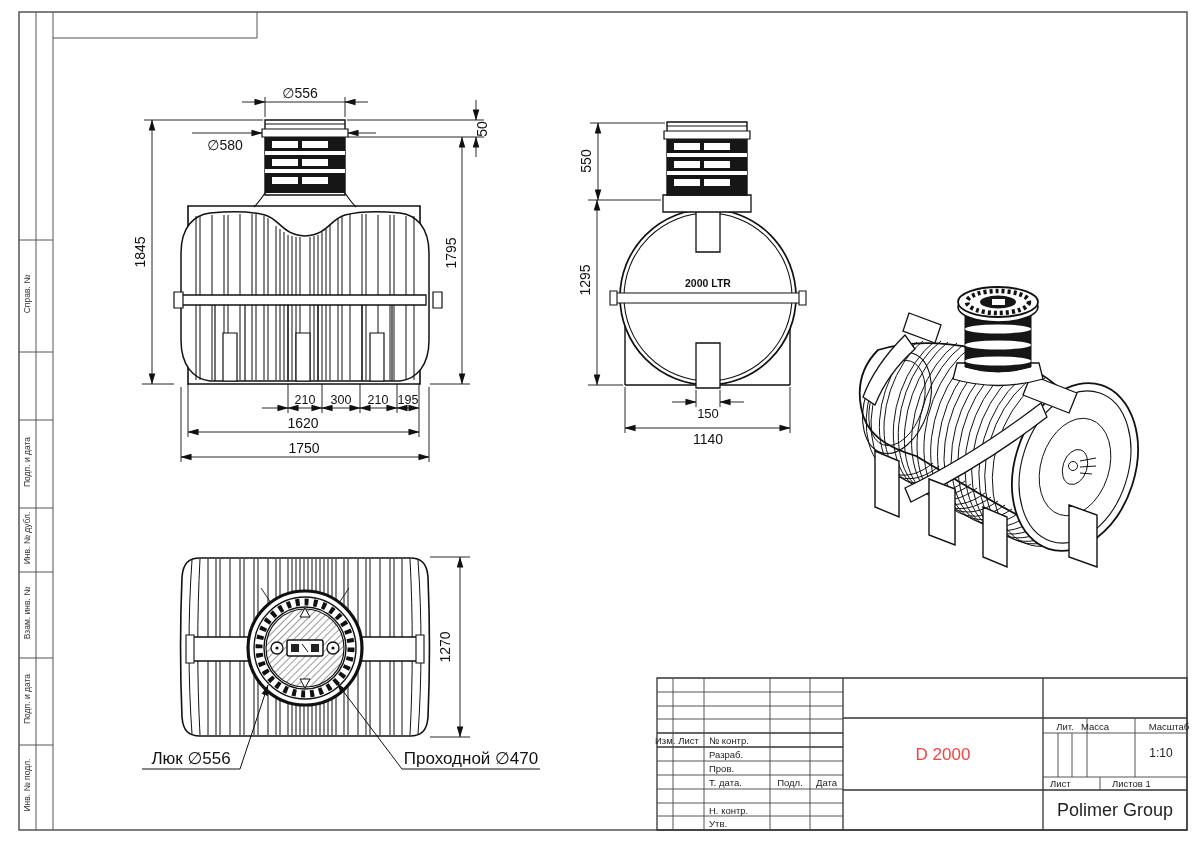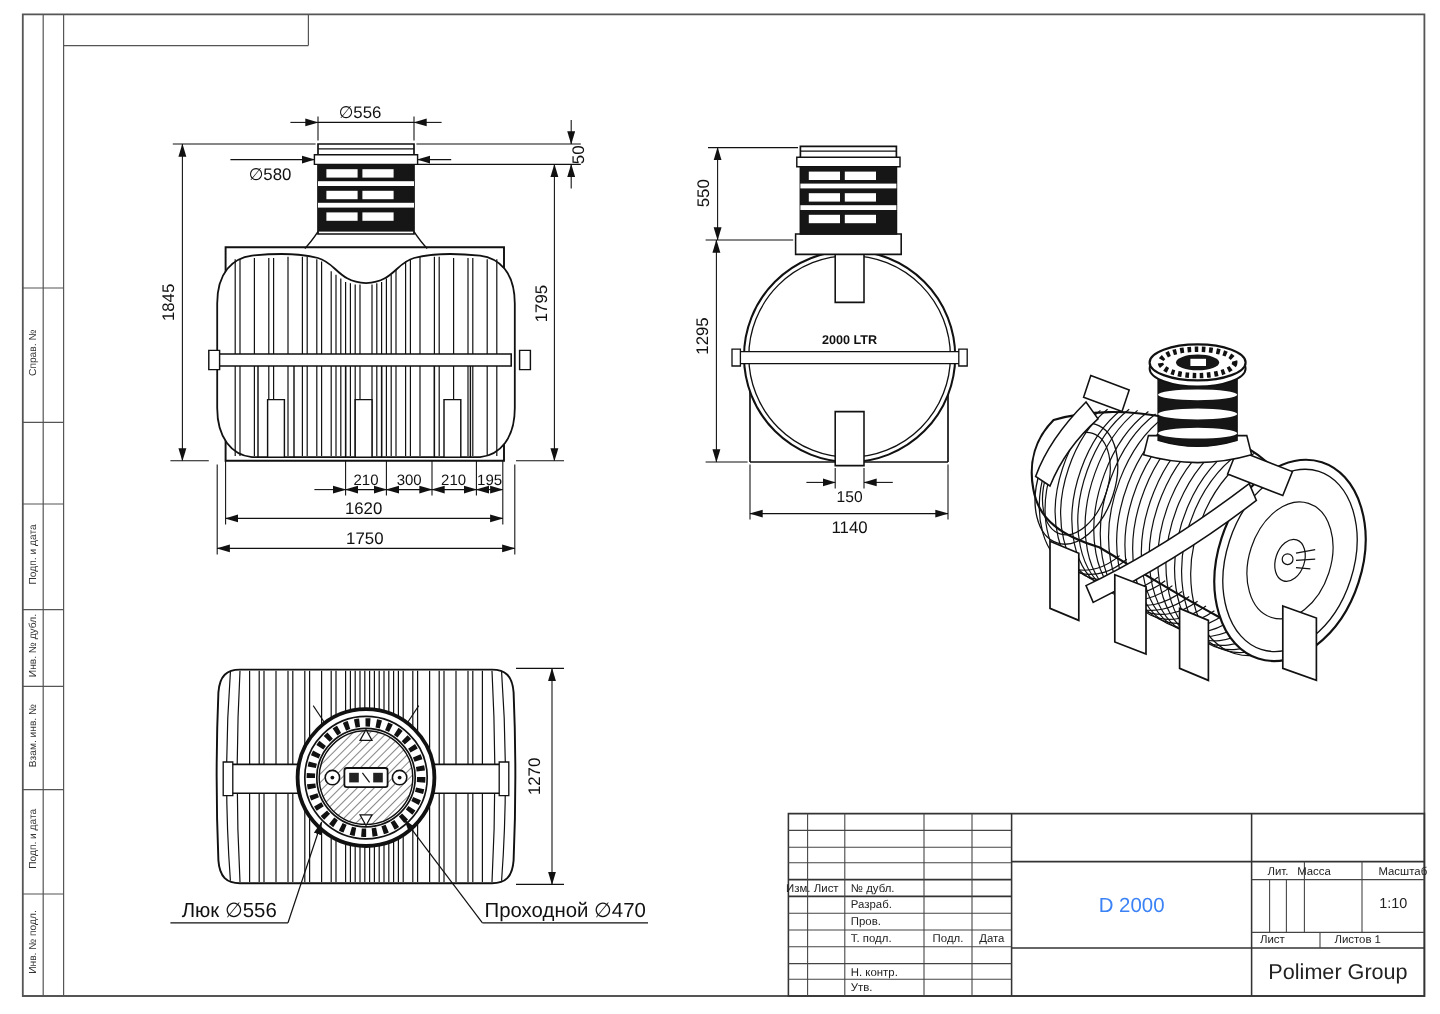--- a/index.html
+++ b/index.html
@@ -432,32 +432,32 @@
 
 <div class="vlab" style="left:-33px;top:289px;">Справ. №</div>
 <div class="vlab" style="left:-33px;top:457px;">Подп. и дата</div>
 <div class="vlab" style="left:-33px;top:533px;">Инв. № дубл.</div>
 <div class="vlab" style="left:-33px;top:608px;">Взам. инв. №</div>
 <div class="vlab" style="left:-33px;top:694px;">Подп. и дата</div>
 <div class="vlab" style="left:-33px;top:780px;">Инв. № подл.</div>
 
 <div class="txt tbl c" style="left:655px;top:735px;width:20px;">Изм.</div>
 <div class="txt tbl c" style="left:673px;top:735px;width:31px;">Лист</div>
-<div class="txt tbl" style="left:709px;top:735px;">№ дубл.</div>
+<div class="txt tbl" style="left:709px;top:735px;">№ контр.</div>
 <div class="txt tbl c" style="left:770px;top:777px;width:40px;">Подл.</div>
 <div class="txt tbl c" style="left:810px;top:777px;width:33px;">Дата</div>
 
 <div class="txt tbl" style="left:709px;top:749px;">Разраб.</div>
 <div class="txt tbl" style="left:709px;top:763px;">Пров.</div>
-<div class="txt tbl" style="left:709px;top:777px;">Т. подл.</div>
+<div class="txt tbl" style="left:709px;top:777px;">Т. дата.</div>
 <div class="txt tbl" style="left:709px;top:791px;"></div>
 <div class="txt tbl" style="left:709px;top:805px;">Н. контр.</div>
 <div class="txt tbl" style="left:709px;top:818px;">Утв.</div>
 
-<div class="txt c" style="left:843px;top:745px;width:200px;font-size:17px;color:#3b82f6;">D 2000</div>
+<div class="txt c" style="left:843px;top:745px;width:200px;font-size:17px;color:#ef4444;">D 2000</div>
 
 <div class="txt tbl c" style="left:1043px;top:721px;width:44px;">Лит.</div>
 <div class="txt tbl c" style="left:1069px;top:721px;width:52px;">Масса</div>
 <div class="txt tbl c" style="left:1135px;top:721px;width:68px;">Масштаб</div>
 <div class="txt c" style="left:1135px;top:746px;width:52px;font-size:12px;color:#222;">1:10</div>
 <div class="txt tbl" style="left:1050px;top:778px;">Лист</div>
 <div class="txt tbl" style="left:1112px;top:778px;">Листов 1</div>
 <div class="txt c" style="left:1043px;top:800px;width:144px;font-size:18px;color:#222;">Polimer Group</div>
 
 </div>

